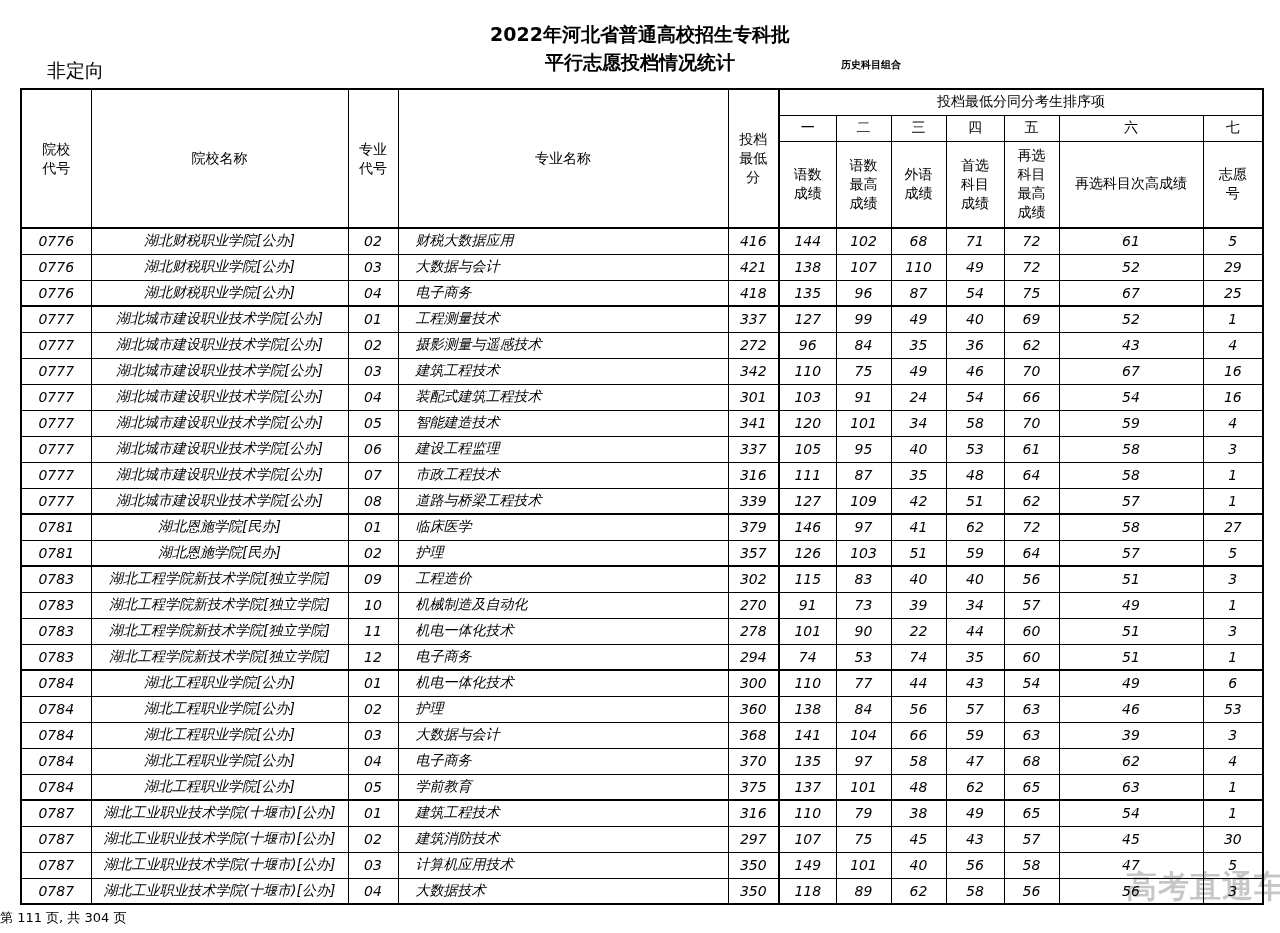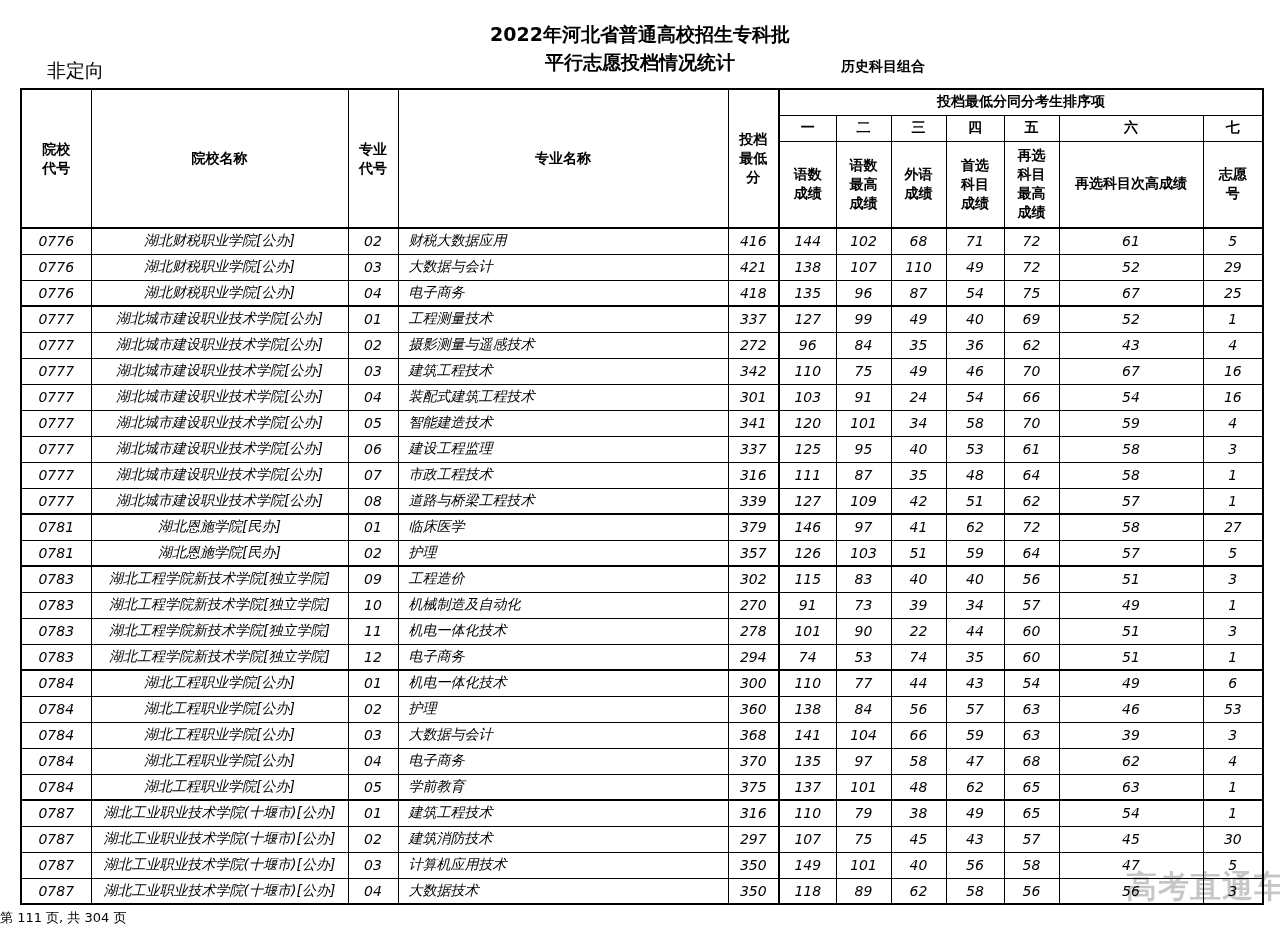--- a/index.html
+++ b/index.html
@@ -6,46 +6,46 @@
   body {
     width:1280px; height:933px;
     background:#ffffff; color:#000;
     position:relative;
     font-family:"DejaVu Sans","Liberation Sans",sans-serif;
   }
   .title { text-align:center; font-weight:bold; font-size:19px; line-height:1.45; }
   .title-line1 { padding-top:21px; }
   .meta-row { position:absolute; top:58px; left:0; width:1280px; height:22px; }
   .meta-left  { position:absolute; left:25px;  top:0; font-size:19px; font-weight:normal;margin-left:22px; }
-  .meta-right { position:absolute; left:841px; top:0; font-size:14px; font-weight:bold; }
+  .meta-right { position:absolute; left:841px; top:0; font-size:10px; font-weight:bold; }
 
   table.main {
     position:absolute; left:20px; top:88px;
     width:1242px;
     border-collapse:collapse; table-layout:fixed;
     font-size:14px;
     border:2px solid #000;
   }
   .main th, .main td {
     border:1px solid #000;
     padding:0 2px;
     text-align:center; vertical-align:middle;
     overflow:hidden;
     font-weight:normal;
   }
-  .main thead th { font-weight:bold; }
+  .main thead th { font-weight:normal; }
   .main thead { border-bottom:2px solid #000; }
   .main thead tr.hr1 { height:26px; }
   .main thead tr.hr2 { height:26px; }
   .main thead tr.hr3 { height:87px; }
   .main tbody tr { height:26px;font-style:italic; }
   .main tbody tr.group-start td { border-top:2px solid #000; }
   .pre { white-space:pre-line; line-height:1.35; }
   .sep-right { border-right:2px solid #000 !important; }
-  td.major-name { text-align:left; padding-left:10px; }
+  td.major-name { text-align:left; padding-left:17px; }
 
   .footer {
     position:absolute; top:909px; left:0; width:1280px;
     font-size:13px;
   }
   .watermark {
     position:absolute; left:1126px; top:866px;
     font-size:31px; font-weight:bold; letter-spacing:1px;
     color:#000; opacity:0.22;
     white-space:nowrap;
@@ -232,21 +232,21 @@
     <td>70</td>
     <td>59</td>
     <td>4</td>
   </tr>
       <tr>
     <td>0777</td>
     <td>湖北城市建设职业技术学院[公办]</td>
     <td>06</td>
     <td class="major-name">建设工程监理</td>
     <td class="sep-right">337</td>
-    <td>125</td>
+    <td>105</td>
     <td>95</td>
     <td>40</td>
     <td>53</td>
     <td>61</td>
     <td>58</td>
     <td>3</td>
   </tr>
       <tr>
     <td>0777</td>
     <td>湖北城市建设职业技术学院[公办]</td>

